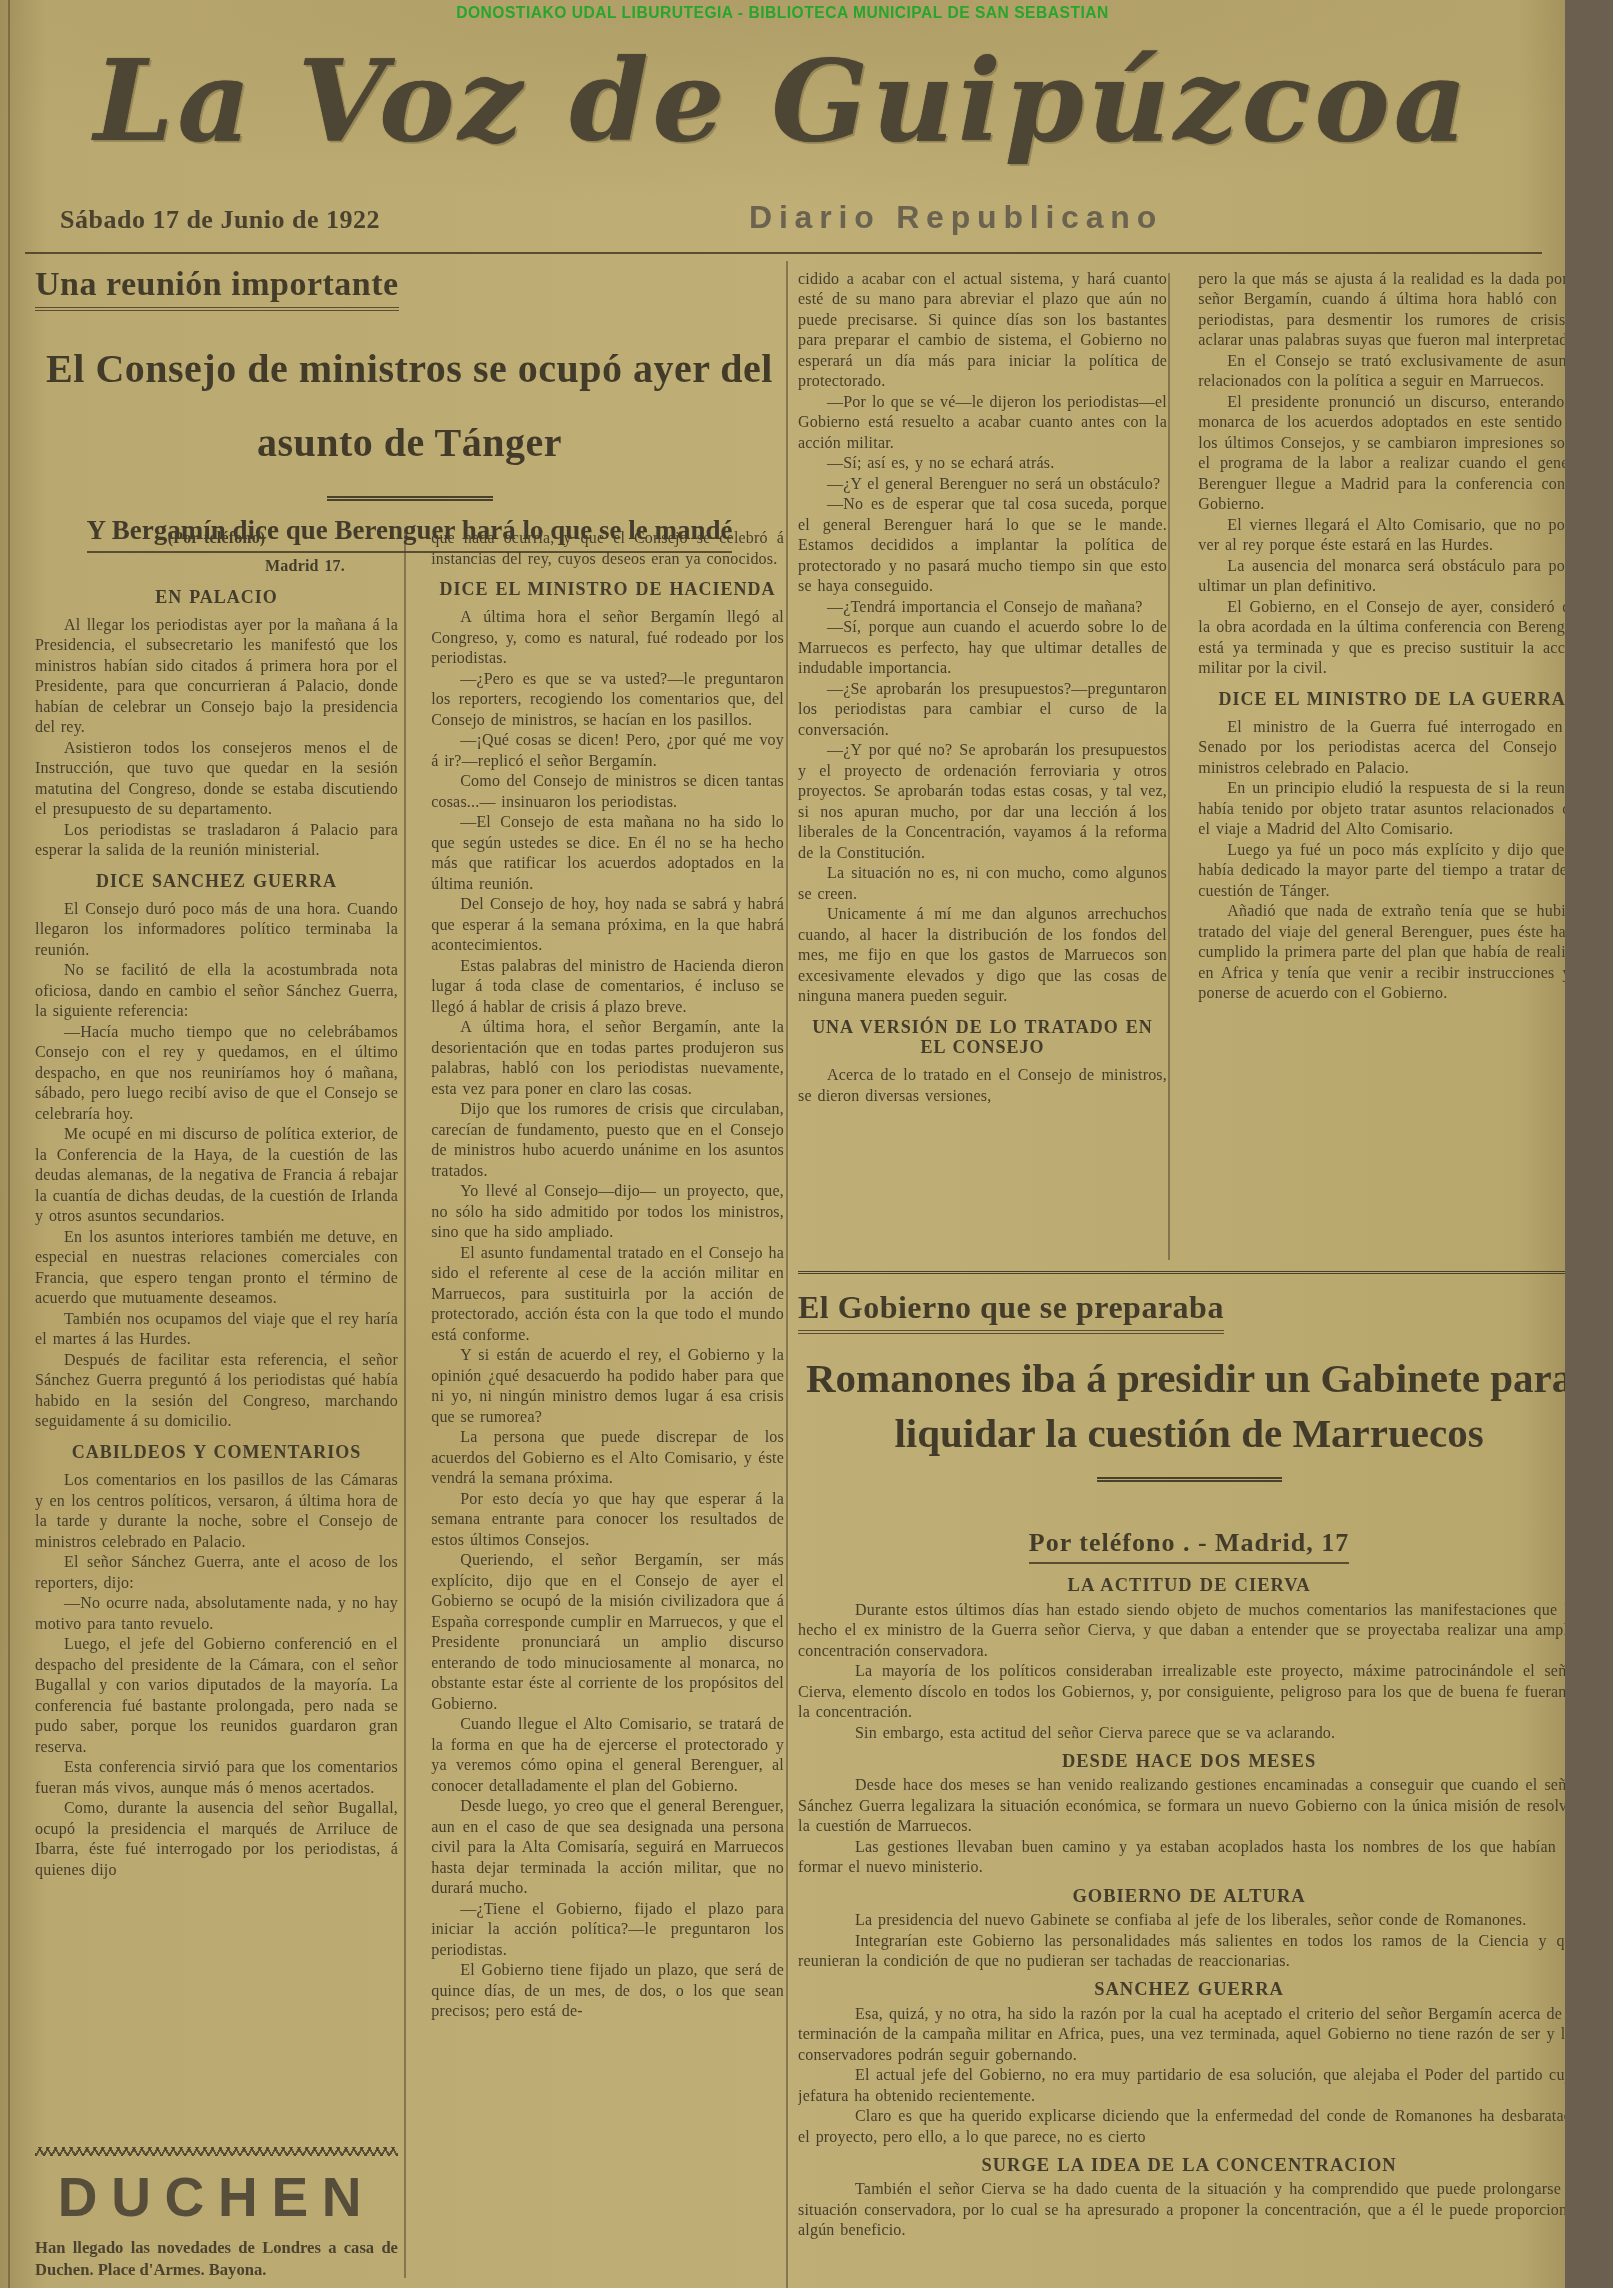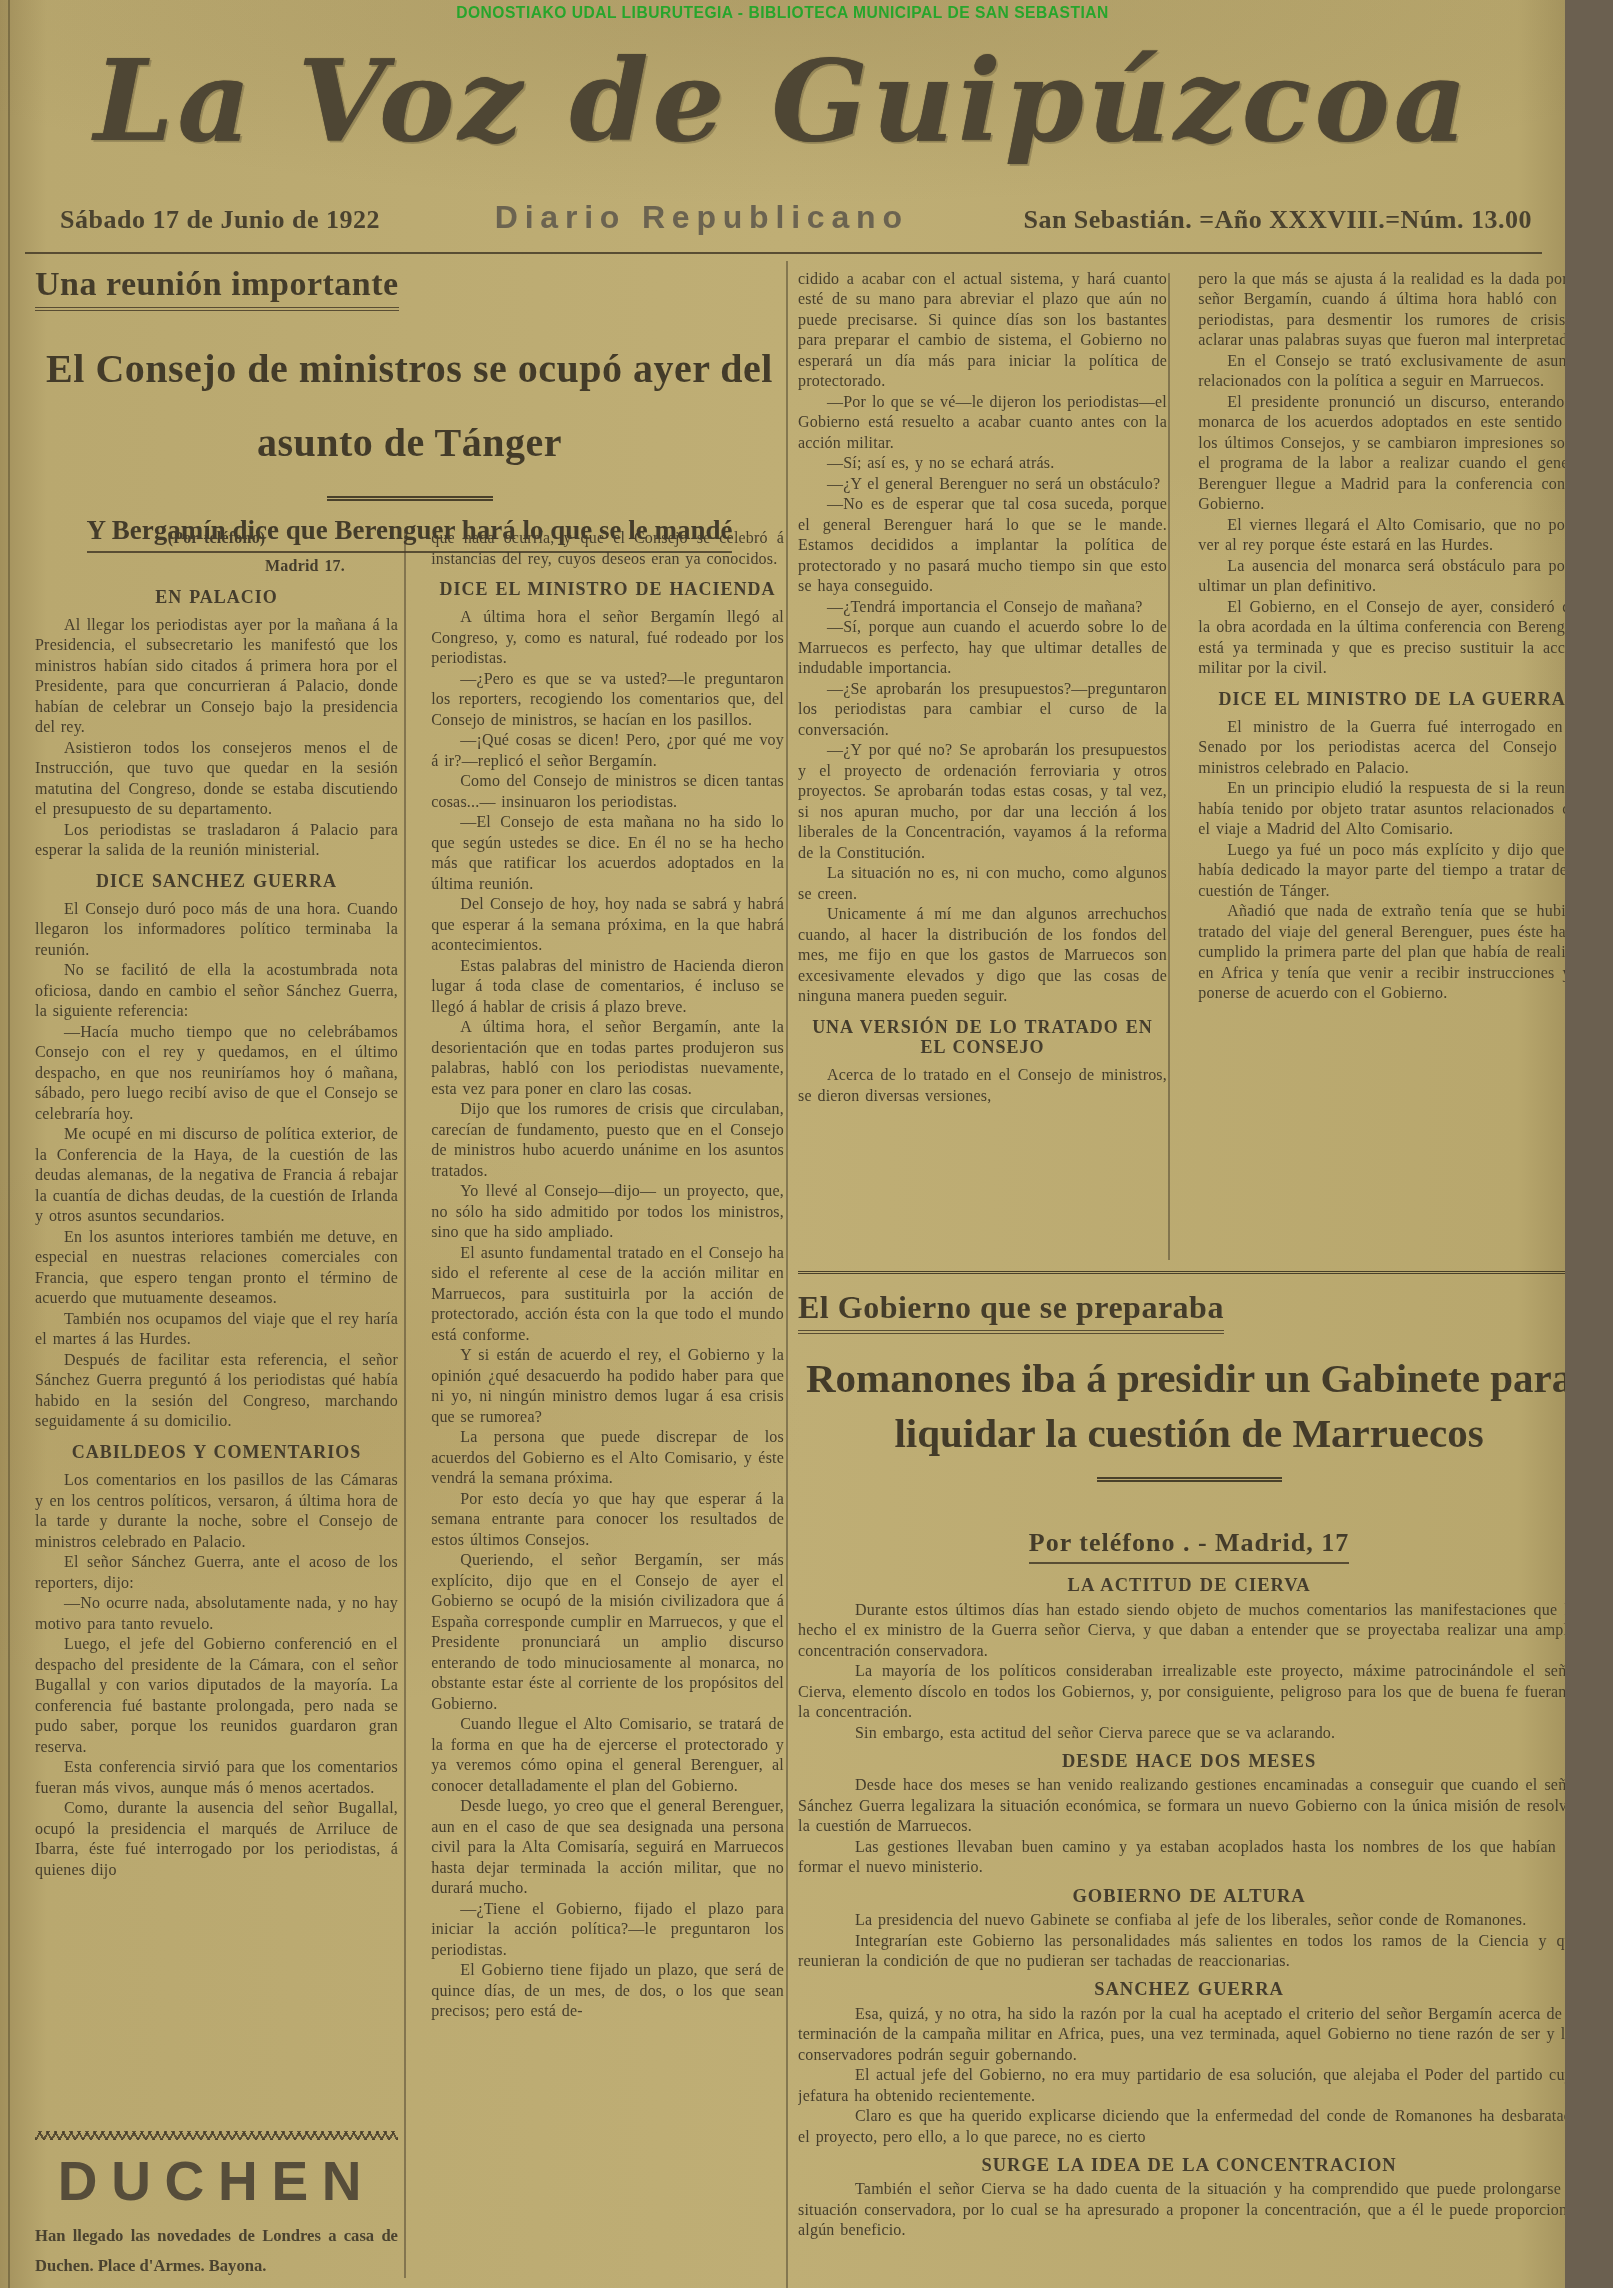--- a/index.html
+++ b/index.html
@@ -79,21 +79,21 @@
   
   .zigzag {
     height:8.8px; margin:13.7px 0 9.8px;
     background:repeating-linear-gradient(60deg, rgba(70,60,40,.8) 0 2px, transparent 2px 6.8px),
                repeating-linear-gradient(-60deg, rgba(70,60,40,.8) 0 2px, transparent 2px 6.8px);
   }
   .ad-title {
     text-align:center; font-family:"Liberation Sans","DejaVu Sans",sans-serif;
     font-size:55px; font-weight:bold; letter-spacing:13.7px; color:#564d3a; margin-top:9.8px;
   }
-  .ad-text { font-size:16.6px; font-weight:bold; line-height:30px; text-align:justify; margin-top:7.8px; color:#4a422f; }
+  .ad-text { font-size:16.6px; font-weight:bold; line-height:22px; text-align:justify; margin-top:7.8px; color:#4a422f; }
 
   
   .right-half { position:absolute; top:261px; left:798px; width:788px; height:2028px; }
   .rcols { position:absolute; top:7.8px; left:0; right:0; height:991px; display:flex; overflow:hidden; }
   .col3 { width:369px; padding-right:13.7px; overflow:hidden; }
   .col4 { flex:1; padding-left:17.6px; overflow:hidden; }
   .rrule { position:absolute; top:1010px; left:0; right:7.8px; border-top:3.9px double rgba(60,52,34,.9); }
   .bottom-article { position:absolute; top:1028px; left:0; right:5.9px; bottom:0; overflow:hidden; }
   .bottom-headline {
     margin-top:17.6px; text-align:center; font-size:41px; line-height:55px;
@@ -117,21 +117,20 @@
 <div class="page">
   <div class="scan-edge"></div>
 
   <div class="banner">DONOSTIAKO UDAL LIBURUTEGIA - BIBLIOTECA MUNICIPAL DE SAN SEBASTIAN</div>
 
   <div class="masthead">La Voz de Guipúzcoa</div>
 
   <div class="dateline">
     <span class="dl-date">Sábado 17 de Junio de 1922</span>
     <span class="dl-name">Diario Republicano</span>
-    <span class="dl-ed">San Sebastián. =Año XXXVIII.=Núm. 13.00</span>
   </div>
   <div class="main-rule"></div>
 
   <div class="vline" id="v-left"></div>
   <div class="vline" id="v-mid"></div>
   <div class="vline" id="v-right"></div>
   <div class="vline" id="v-edge"></div>
 
   <div class="left-half">
     <div>

